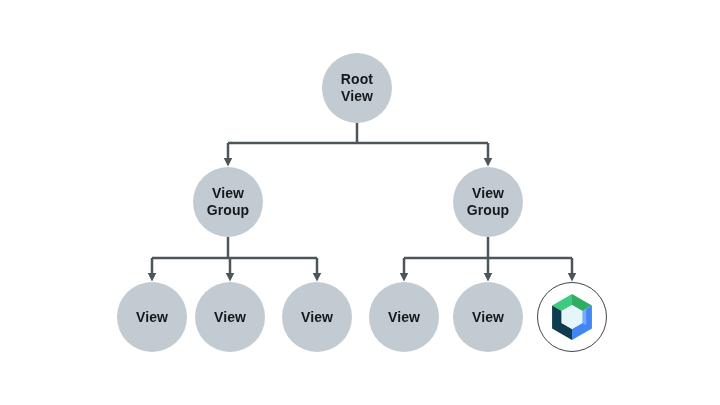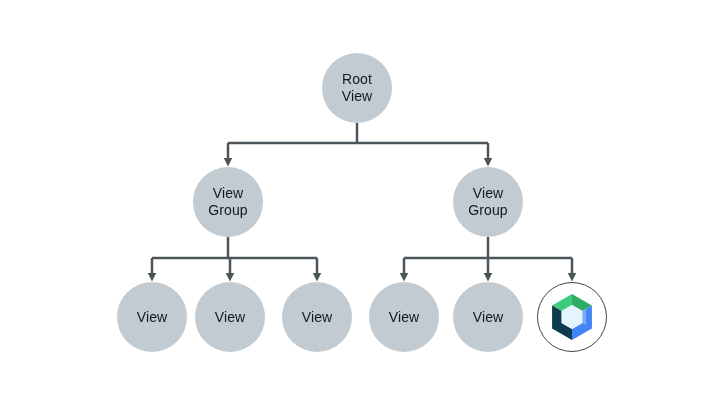--- a/index.html
+++ b/index.html
@@ -32,20 +32,21 @@
     align-items: center;
     justify-content: center;
     text-align: center;
   }
   .node-label {
     font-size: 14px;
     line-height: 17px;
     color: #15191c;
     white-space: pre-line;
     letter-spacing: 0.1px;
+    font-weight: bold;
   }
   .node.compose {
     background: #ffffff;
     border: 1.4px solid #3e464b;
     box-sizing: border-box;
   }
   .compose-logo {
     width: 46px;
     height: 52px;
     display: block;

